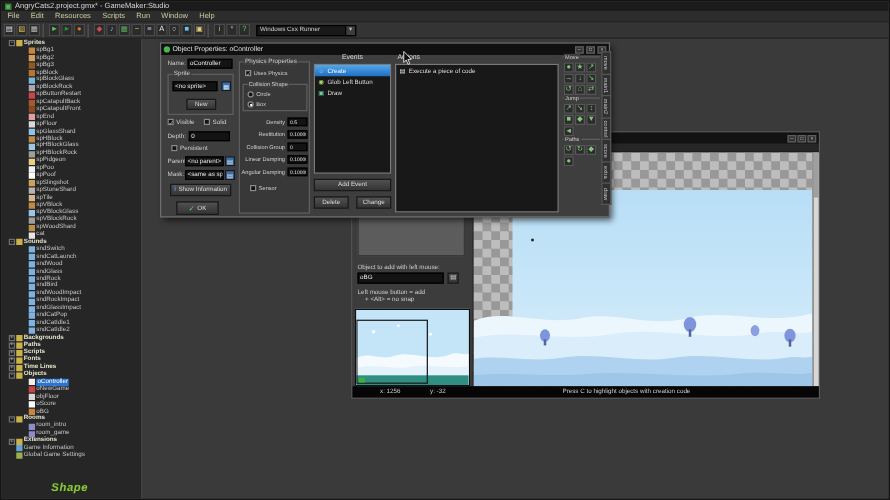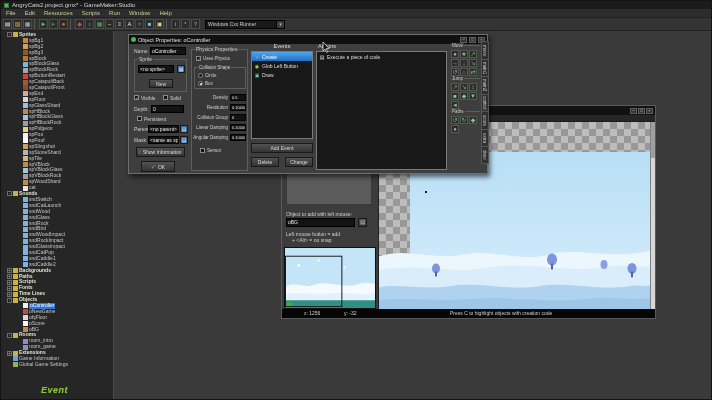--- a/index.html
+++ b/index.html
@@ -508,21 +508,21 @@
         <span class="tlabel">Game Information</span>
       </div>
 
       <div class="trow lvl0">
         <span class="tw"></span>
         <span class="ticon" style="background: rgb(154, 176, 78);"></span>
         <span class="tlabel">Global Game Settings</span>
       </div>
     </div>
 
-  <div class="logo">Event</div>
+  <div class="logo">Shape</div>
 
   <div class="room">
     <div class="rtitle">
       <span class="wbtn">─</span>
       <span class="wbtn">□</span>
       <span class="wbtn">×</span>
     </div>
     <div class="rtool"></div>
 
     <div class="rpanel">

